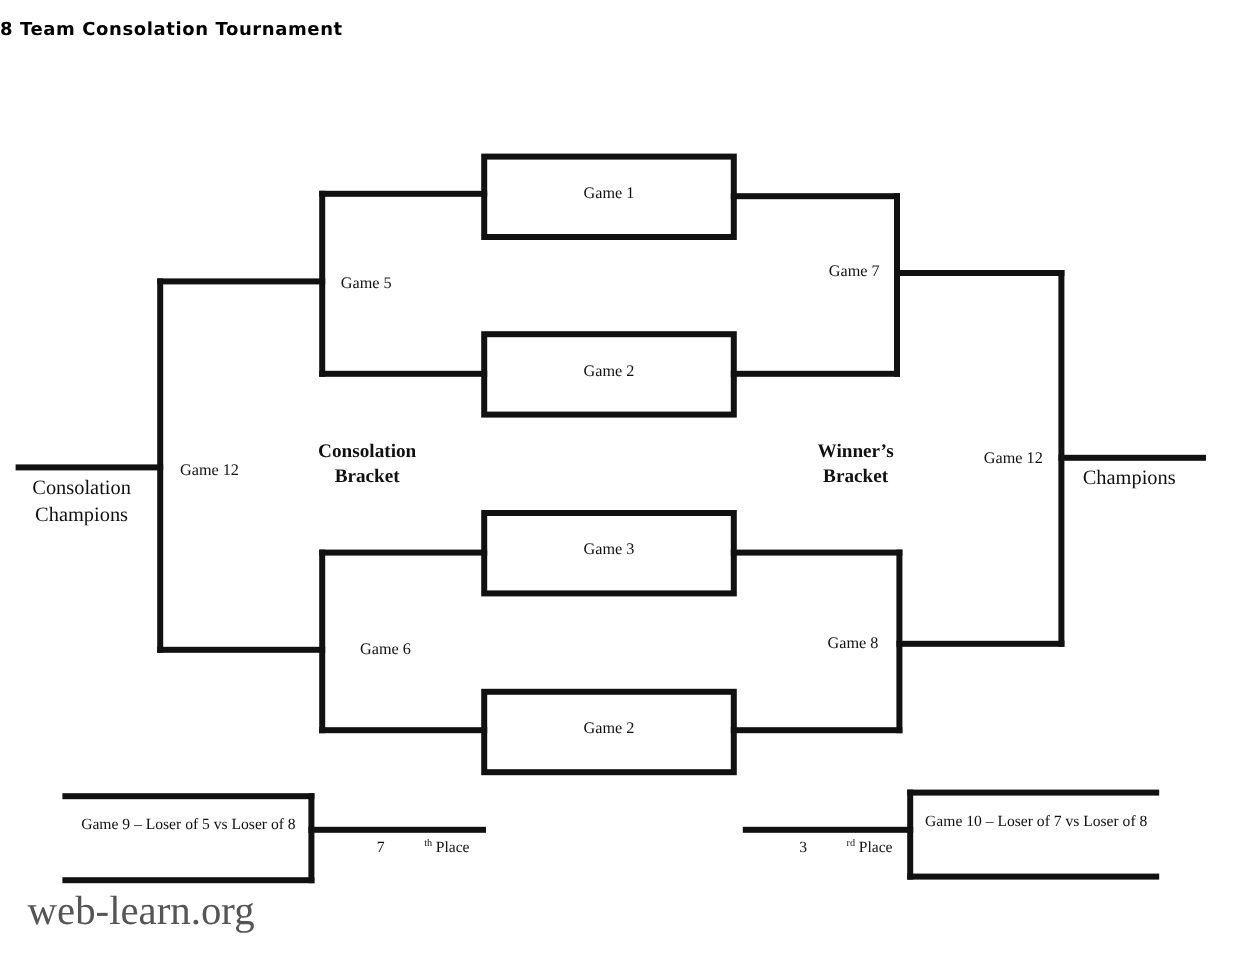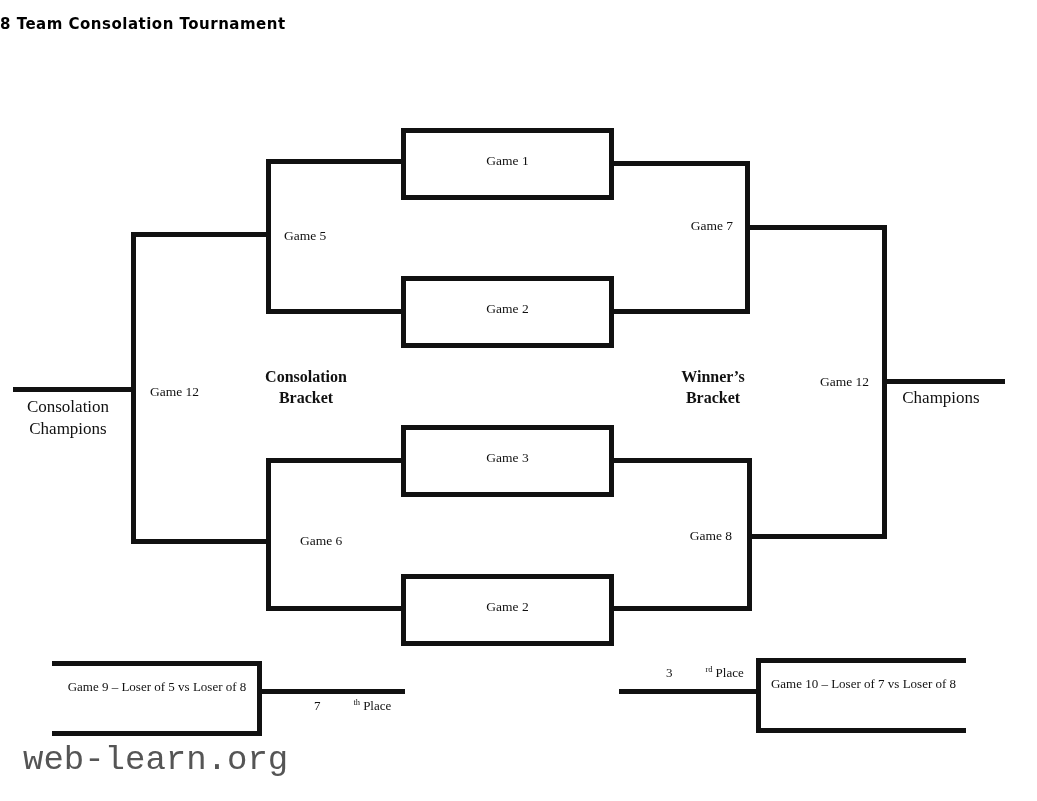--- a/index.html
+++ b/index.html
@@ -25,21 +25,21 @@
     position:absolute; width:160px; text-align:center;
     font-weight:bold; font-size:16px; line-height:21px;
   }
   .champ-lbl { position:absolute; text-align:center; font-size:17px; line-height:21.5px; }
   .final-lbl { position:absolute; text-align:center; font-size:13px; }
   .place-lbl { position:absolute; font-size:13px; white-space:nowrap; }
   .place-lbl sup { font-size:8.5px;margin-left:33px; }
   .place-lbl .place-word { margin-left:3px; }
   .watermark {
     position:absolute; left:23px; top:741px;
-    font-family:Liberation Mono, monospace; font-size:34px; color:#555;text-align:center;
+    font-family:Liberation Serif, serif; font-size:34px; color:#555;text-align:center;
   }
 </style>
 </head>
 <body>
 
 <div class="canvas">
 
   <h1 class="title">8 Team Consolation Tournament</h1>
 
   <div class="gbox" style="top:128px">
@@ -108,17 +108,17 @@
   <div class="hl" style="left:52px;top:731px;width:210px"></div>
   <div class="hl" style="left:257px;top:689px;width:148px"></div>
   <div class="final-lbl" style="left:57px;top:679px;width:200px">Game 9 – Loser of 5 vs Loser of 8</div>
   <span class="place-lbl" style="left:314px;top:697px"><span>7</span><sup>th</sup><span class="place-word">Place</span></span>
 
   <div class="hl" style="left:756px;top:658px;width:210px"></div>
   <div class="vl" style="left:756px;top:658px;height:75px"></div>
   <div class="hl" style="left:756px;top:728px;width:210px"></div>
   <div class="hl" style="left:619px;top:689px;width:142px"></div>
   <div class="final-lbl" style="left:761px;top:676px;width:205px">Game 10 – Loser of 7 vs Loser of 8</div>
-  <span class="place-lbl" style="left:666px;top:664px"><span>3</span><sup>rd</sup><span class="place-word">Place</span></span>
+  <span class="place-lbl" style="left:666px;top:697px"><span>3</span><sup>rd</sup><span class="place-word">Place</span></span>
 
   <div class="watermark">web-learn.org</div>
 
 </div>
 
 </body></html>

